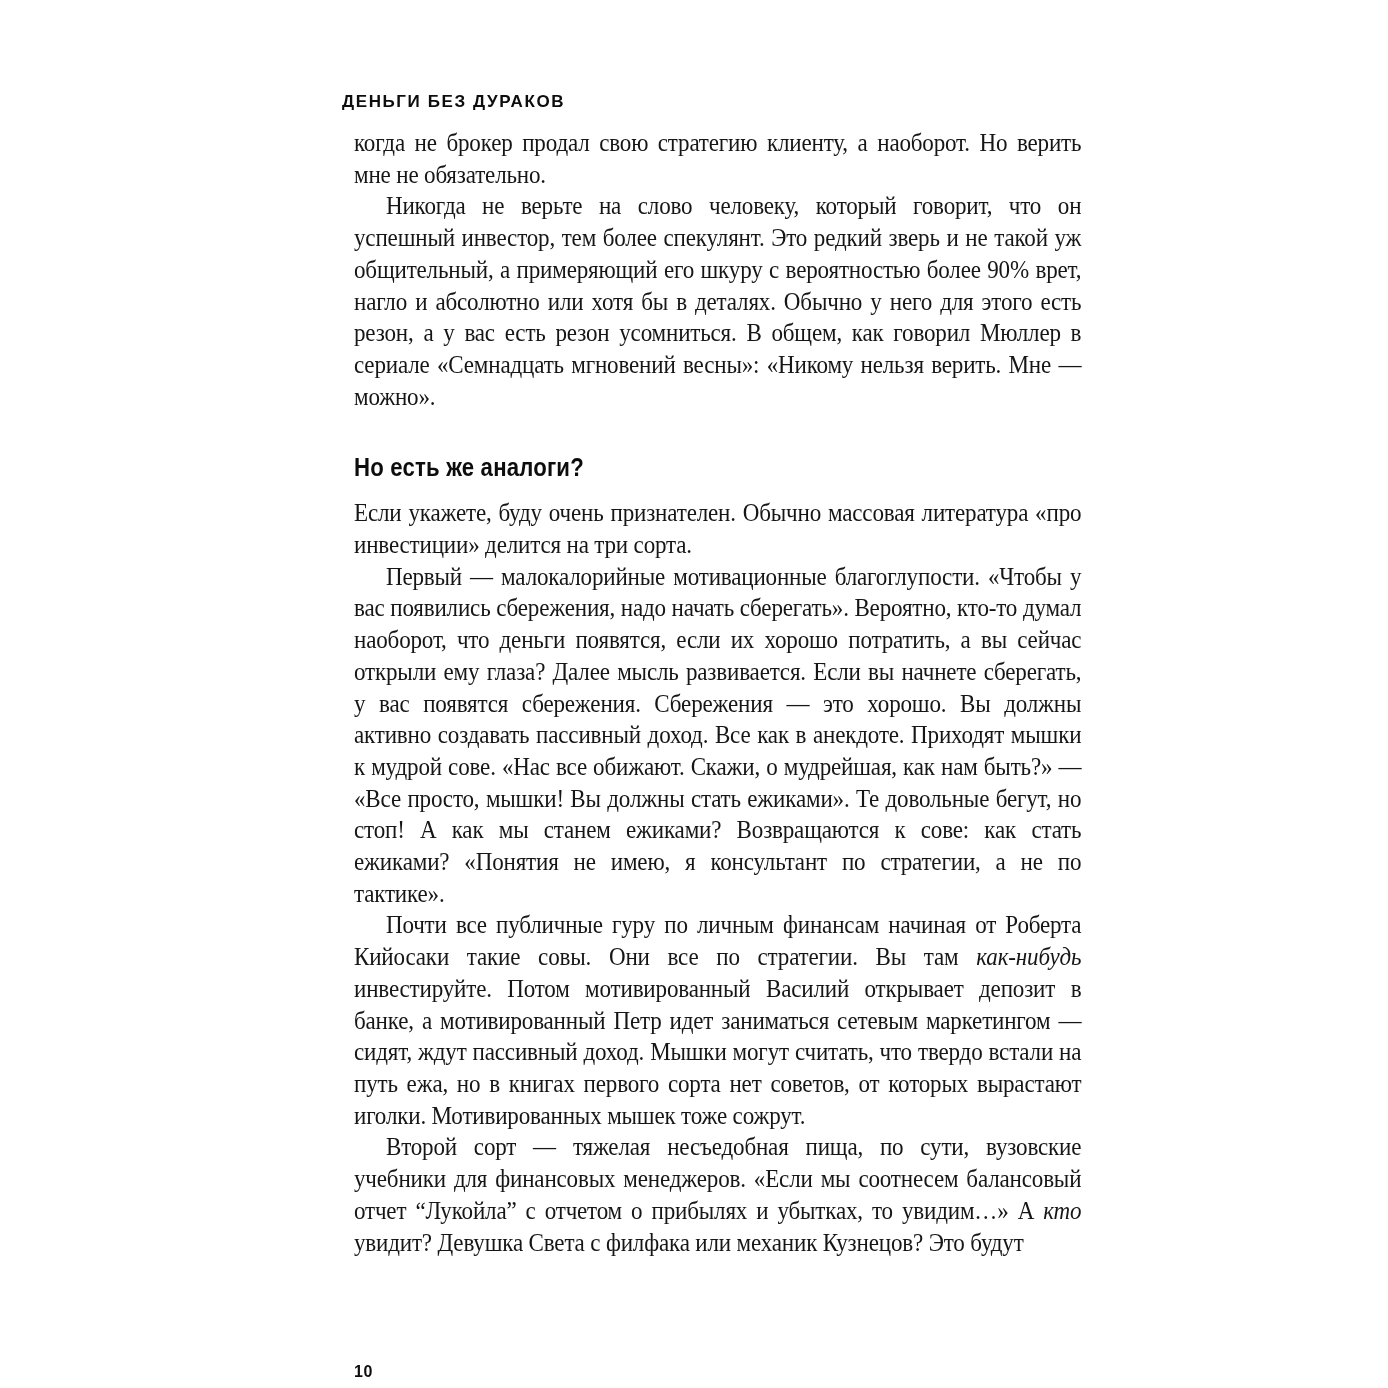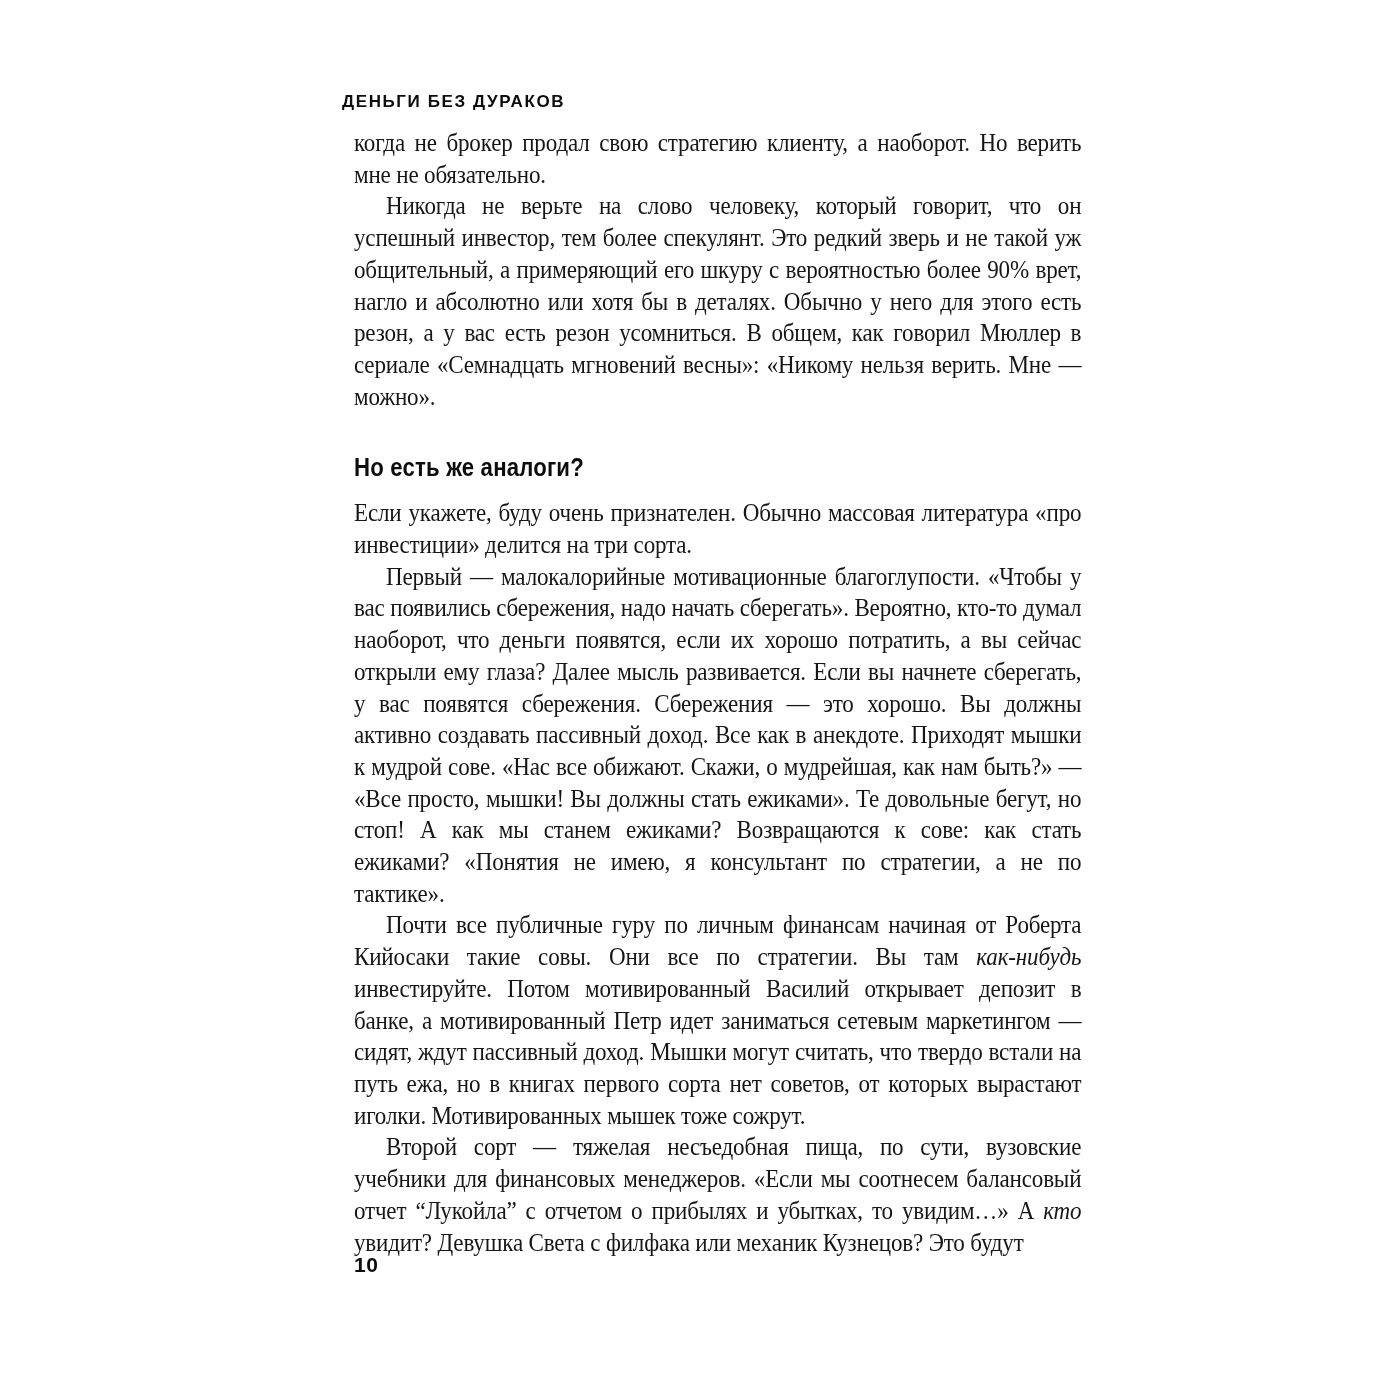--- a/index.html
+++ b/index.html
@@ -61,24 +61,24 @@
     font-family: "Liberation Sans", sans-serif;
     font-weight: 700;
     font-size: 25px;
     line-height: 29px;
     letter-spacing: 0.2px;
     color: #0d0d0d;
   }
   .page-number {
     position: absolute;
     left: 354px;
-    top: 1253px;
+    top: 1363px;
     font-family: "Liberation Sans", sans-serif;
     font-weight: 700;
-    font-size: 21px;
+    font-size: 16px;
     letter-spacing: 0.5px;
     color: #0d0d0d;
   }
 </style>
 </head>
 <body>
 
 <div class="page">
 
   <div class="running-header">ДЕНЬГИ БЕЗ ДУРАКОВ</div>

